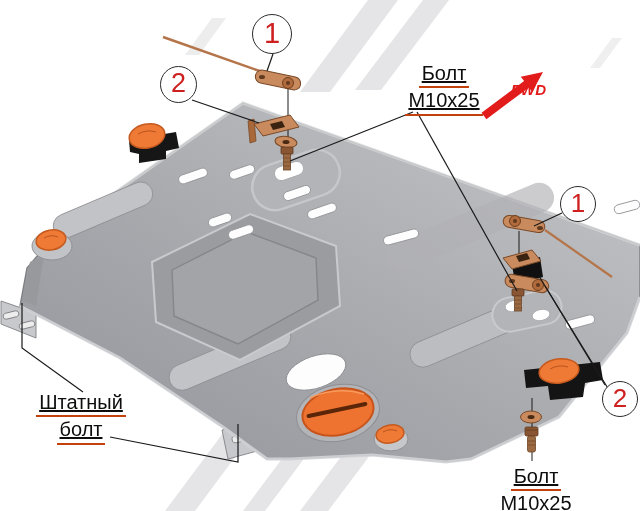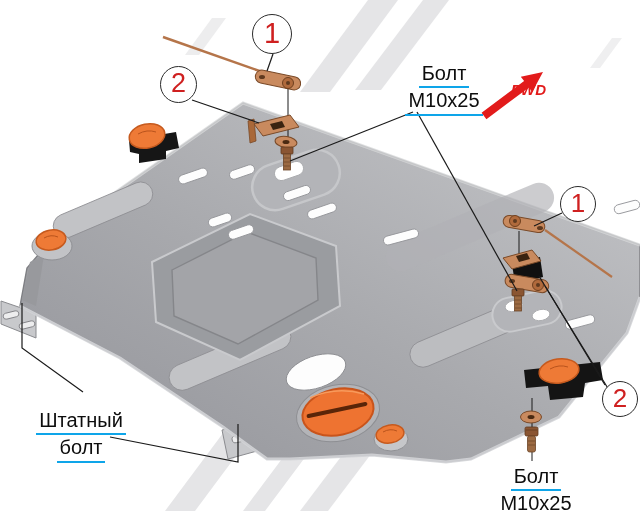--- a/index.html
+++ b/index.html
@@ -11,21 +11,21 @@
   .callout{
     position:absolute;border:1.6px solid #2b2b2b;border-radius:50%;
     background:#ffffff;color:#cf2020;display:flex;align-items:center;
     justify-content:center;box-sizing:border-box;
   }
   .callout span{transform:translateY(-1px);}
   .diagram-label{
     position:absolute;color:#0d0d0d;font-size:20px;line-height:1.22;
     display:flex;flex-direction:column;align-items:center;
   }
-  .u{border-bottom:2px solid #0ea5e9;display:inline-block;padding:0 3px 1px;}
+  .u{border-bottom:2px solid #c2410c;display:inline-block;padding:0 3px 1px;text-decoration:underline;}
   .fwd-text{
     position:absolute;color:#e21b1b;font-size:15px;font-style:italic;
     font-weight:bold;letter-spacing:.5px;
   }
 </style>
 </head>
 <body>
 
 <div class="stage">
 
@@ -214,21 +214,21 @@
   <span>1</span>
 </div>
 <div class="callout" style="left:602px;top:381px;width:36px;height:36px;font-size:26px;">
   <span>2</span>
 </div>
 
 <div class="diagram-label" style="left:398px;top:61px;width:92px;">
   <span class="u">Болт</span>
   <span class="u">М10х25</span>
 </div>
-<div class="diagram-label" style="left:26px;top:408px;width:110px;">
+<div class="diagram-label" style="left:26px;top:390px;width:110px;">
   <span class="u">Штатный</span>
   <span class="u">болт</span>
 </div>
 <div class="diagram-label" style="left:492px;top:464px;width:88px;">
   <span class="u">Болт</span>
   <span class="u">М10х25</span>
 </div>
 <span class="fwd-text" style="left:511px;top:81px;">FWD</span>
 
 </div>

